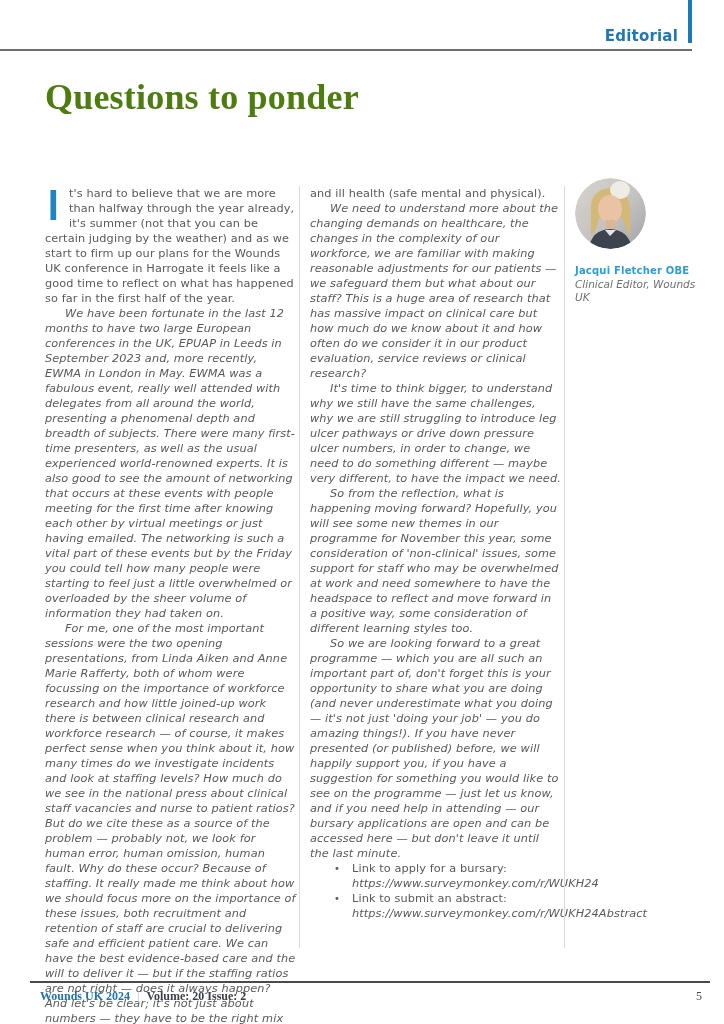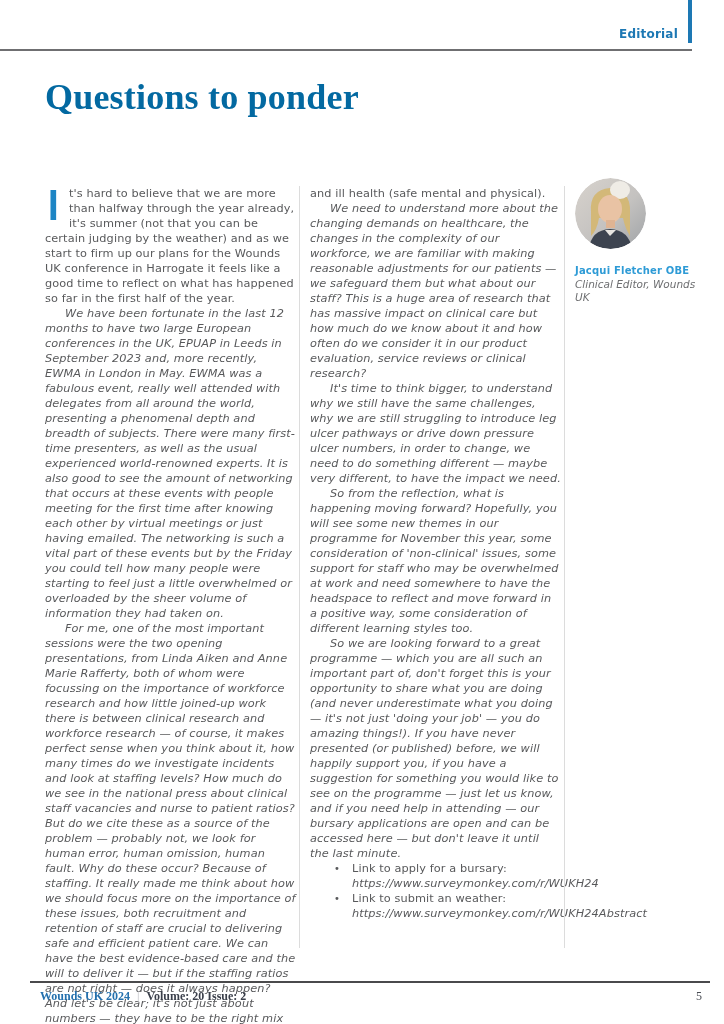--- a/index.html
+++ b/index.html
@@ -13,33 +13,33 @@
   }
   .page { position: absolute; inset: 0; }
 
   
   .header-rule {
     position: absolute; left: 0; top: 49px;
     width: 692px; height: 2px; background: #6f6f71;
   }
   .editorial-label {
     position: absolute; top: 27px; right: 46px;
-    font-size: 12px; font-weight: bold; color: #1d78b4;
+    font-size: 15px; font-weight: bold; color: #1d78b4;
     letter-spacing: 0.2px;
   }
   .header-blue-bar {
     position: absolute; top: 0; right: 32px;
     width: 4px; height: 43px; background: #1d78b4;
   }
 
   
   .page-title {
     position: absolute; left: 45px; top: 76px;
     font-family: "Liberation Serif", "DejaVu Serif", serif;
-    font-size: 36px; font-weight: bold; color: #0369a1;
+    font-size: 36px; font-weight: bold; color: #4d7c0f;
     letter-spacing: 0.2px;
   }
 
   
   .col {
     position: absolute; top: 186px;
     font-size: 11.3px; line-height: 15px;
     color: #58595b; text-align: left;
     letter-spacing: 0.1px;
   }
@@ -130,21 +130,21 @@
     <p class="indent">We need to understand more about the changing demands on healthcare, the changes in the complexity of our workforce, we are familiar with making reasonable adjustments for our patients — we safeguard them but what about our staff? This is a huge area of research that has massive impact on clinical care but how much do we know about it and how often do we consider it in our product evaluation, service reviews or clinical research?</p>
     <p class="indent">It's time to think bigger, to understand why we still have the same challenges, why we are still struggling to introduce leg ulcer pathways or drive down pressure ulcer numbers, in order to change, we need to do something different — maybe very different, to have the impact we need.</p>
     <p class="indent">So from the reflection, what is happening moving forward? Hopefully, you will see some new themes in our programme for November this year, some consideration of 'non-clinical' issues, some support for staff who may be overwhelmed at work and need somewhere to have the headspace to reflect and move forward in a positive way, some consideration of different learning styles too.</p>
     <p class="indent">So we are looking forward to a great programme — which you are all such an important part of, don't forget this is your opportunity to share what you are doing (and never underestimate what you doing — it's not just 'doing your job' — you do amazing things!). If you have never presented (or published) before, we will happily support you, if you have a suggestion for something you would like to see on the programme — just let us know, and if you need help in attending — our bursary applications are open and can be accessed here — but don't leave it until the last minute.</p>
 
     <div class="bullet-list">
       <div class="bullet-item">
         <span class="bullet-glyph">•</span><span>Link to apply for a bursary: </span><span class="url-italic">https://www.surveymonkey.com/r/WUKH24</span>
       </div>
       <div class="bullet-item">
-        <span class="bullet-glyph">•</span><span>Link to submit an weather: </span><span class="url-italic">https://www.surveymonkey.com/r/WUKH24Abstract</span>
+        <span class="bullet-glyph">•</span><span>Link to submit an abstract: </span><span class="url-italic">https://www.surveymonkey.com/r/WUKH24Abstract</span>
       </div>
     </div>
 
   </div>
 
   <div class="col-rule col-rule-2"></div>
 
   <div class="sidebar">
     <div class="avatar-wrap">
       <svg width="71" height="71" viewBox="0 0 71 71">

